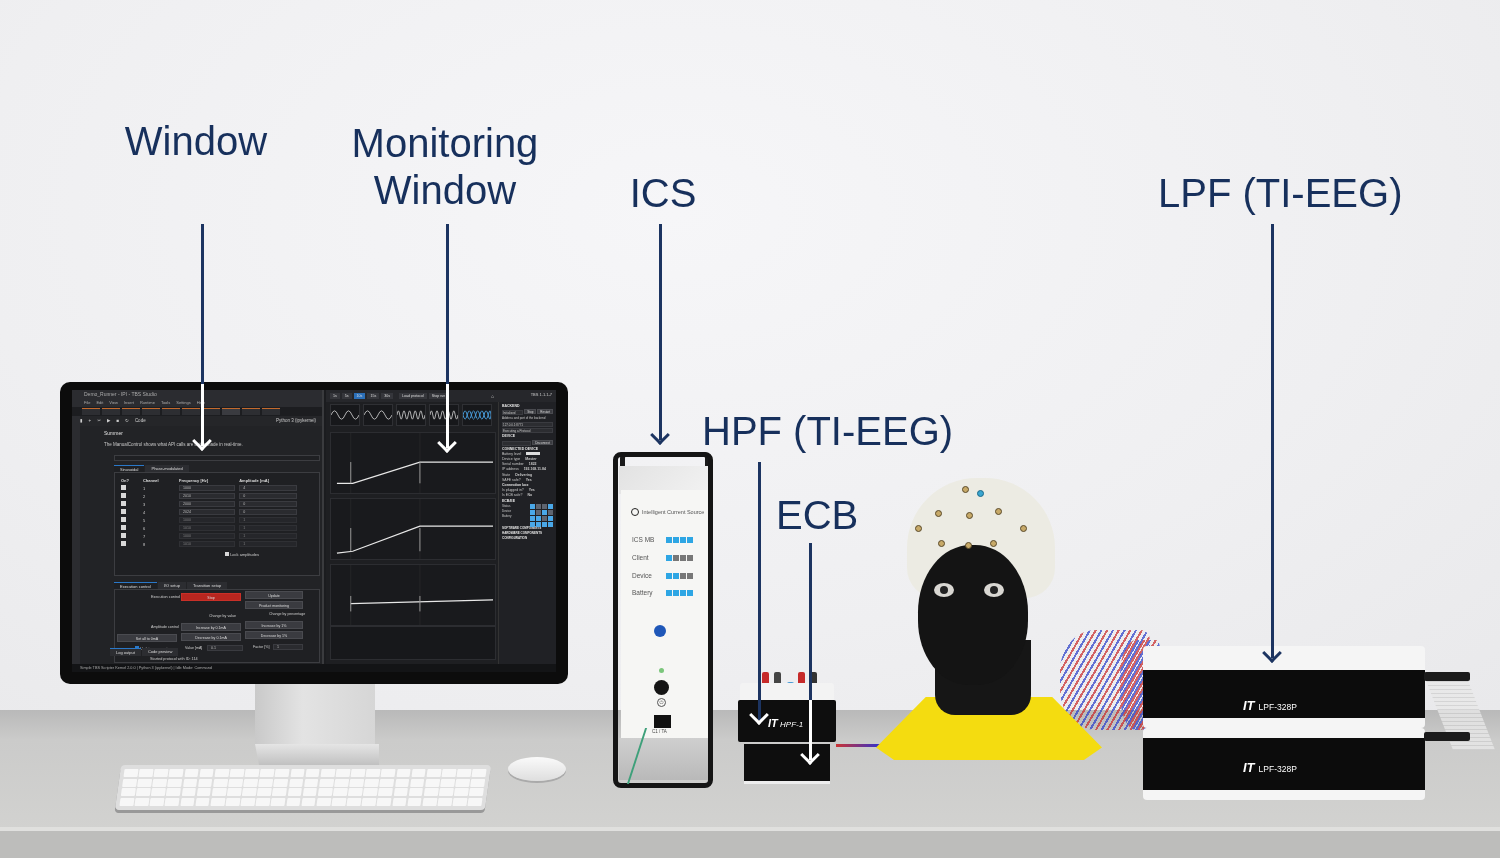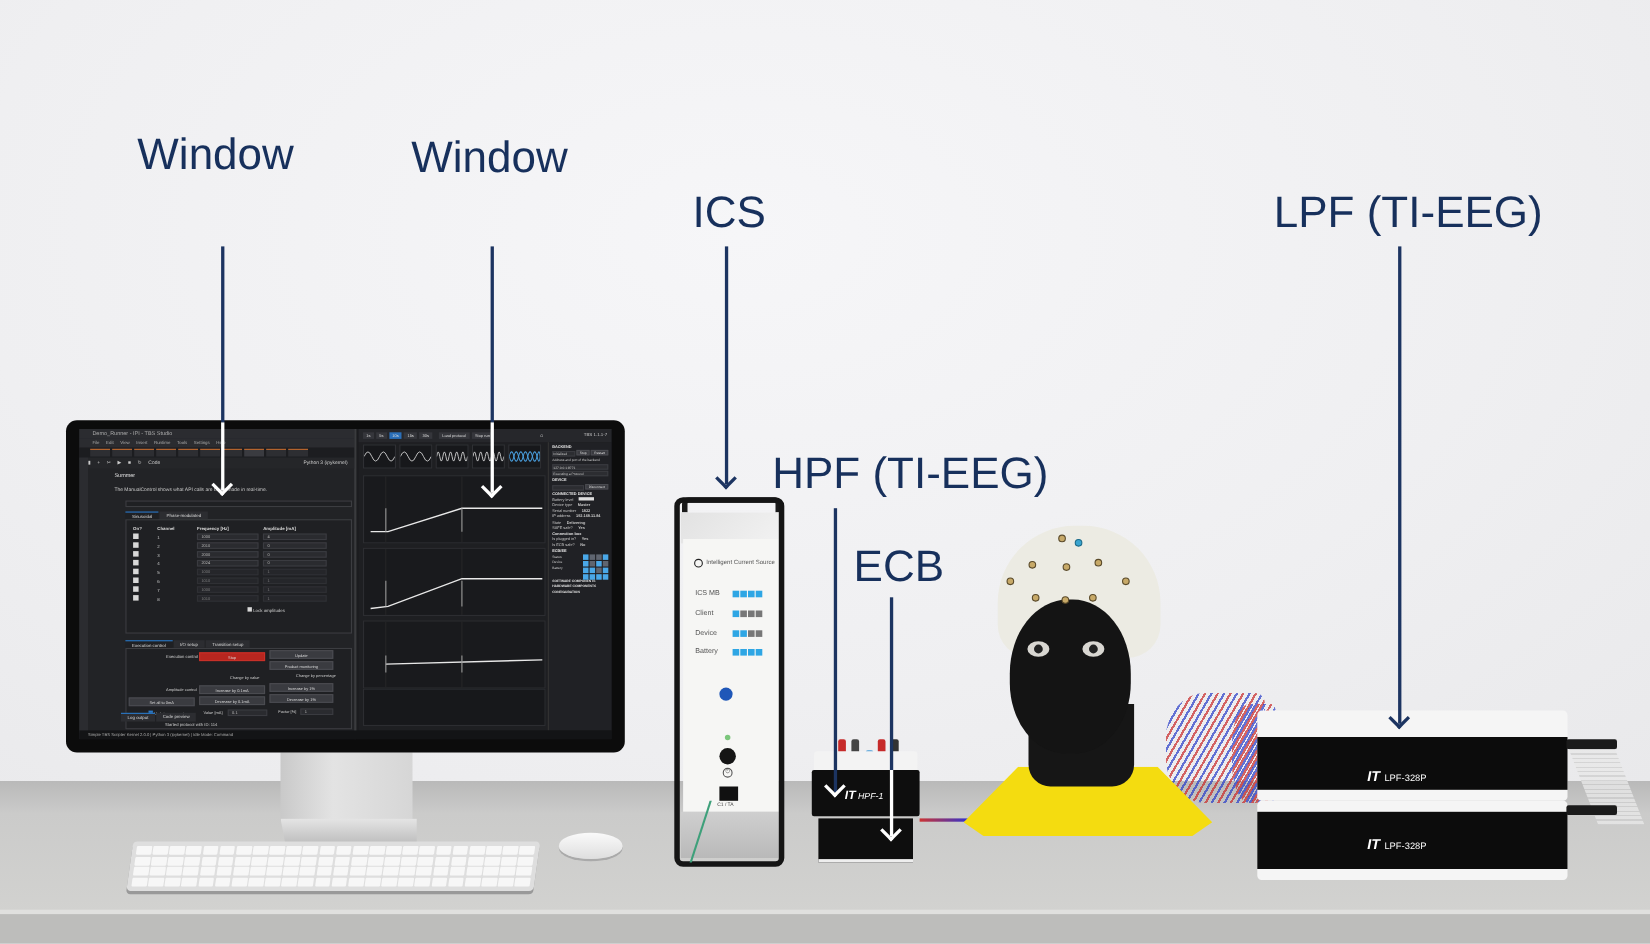--- a/index.html
+++ b/index.html
@@ -133,20 +133,21 @@
 
 <div class="wall"></div>
 <div class="desk-top"></div>
 <div class="desk-edge"></div>
 <div class="desk-front"></div>
 
 <div class="label" style="left:68px; top:118px; width:256px;">
   <div>Window</div>
 </div>
 <div class="label" style="left:342px; top:120px; width:206px;">
+  <div>Monitoring</div>
   <div>Window</div>
 </div>
 <div class="label" style="left:626px; top:170px; width:74px;">ICS</div>
 <div class="label" style="left:702px; top:408px; width:236px;">HPF (TI-EEG)</div>
 <div class="label" style="left:776px; top:492px; width:80px;">ECB</div>
 <div class="label" style="left:1158px; top:170px; width:240px;">LPF (TI-EEG)</div>
 
 <div class="stand-neck"></div>
 <div class="stand-base"></div>
 <div class="monitor">

